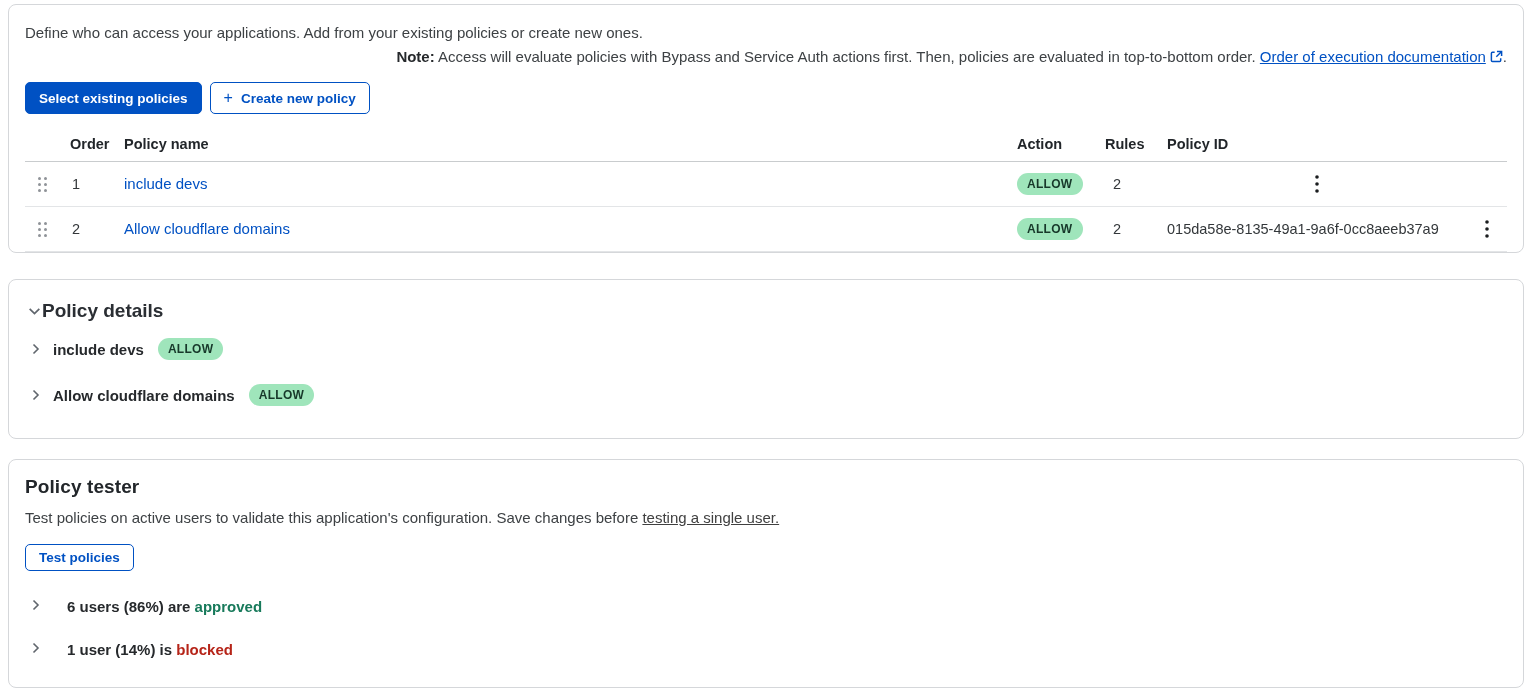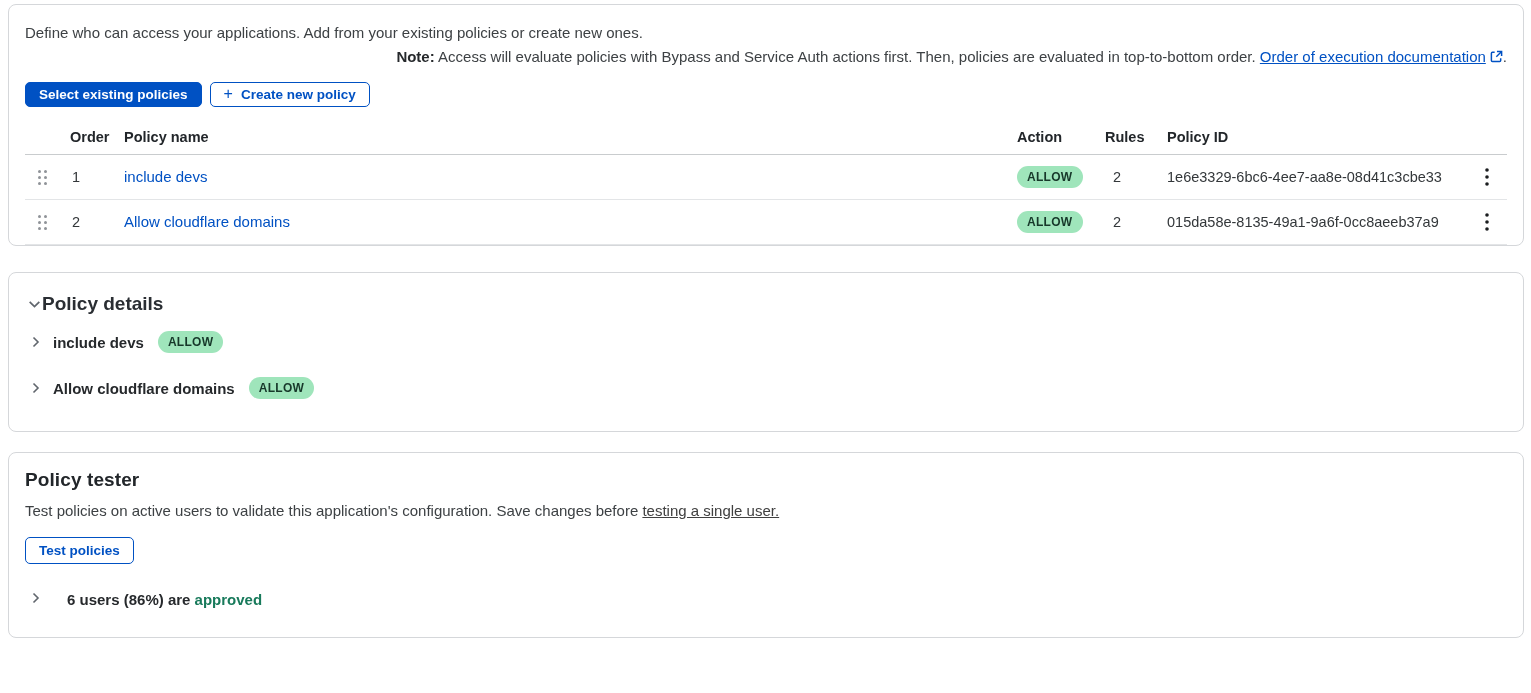--- a/index.html
+++ b/index.html
@@ -32,21 +32,21 @@
   .desc { font-size: 15px; line-height: 24px; margin: 0; color: #3d4144; }
   .note { font-size: 15px; line-height: 24px; margin: 0 0 12px 0; color: #3d4144; text-align: right; }
   .note b { color: #26292c; }
   a.doc-link { color: #0051c3; text-decoration: underline; cursor: pointer; }
   .ext-icon { display: inline-block; vertical-align: -1px; margin-left: 4px; }
 
   
   .btn-row { display: flex; gap: 8px; margin: 2px 0 16px 0; }
   .btn {
     display: inline-flex; align-items: center; justify-content: center;
-    height: 25px; padding: 0 13px; border-radius: 5px;
+    height: 32px; padding: 0 13px; border-radius: 5px;
     font-size: 13.5px; font-weight: 700; cursor: pointer;
     font-family: "Liberation Sans", sans-serif;
   }
   .btn-primary { background: #0051c3; border: 1px solid #0051c3; color: #fff; }
   .btn-outline { background: #fff; border: 1px solid #0051c3; color: #0051c3; gap: 8px; }
   .btn-outline .plus-glyph { font-size: 16px; font-weight: 400; line-height: 1; margin-top: -1px; }
   .btn-tester { height: 27px; font-weight: 600; }
 
   
   .tbl { width: 100%; }
@@ -130,21 +130,20 @@
                 <circle cx="8.5" cy="8.5" r="1.5"></circle>
                 <circle cx="2.5" cy="14.5" r="1.5"></circle>
                 <circle cx="8.5" cy="14.5" r="1.5"></circle>
               </g>
             </svg>
           </div>
         <div class="cell cell-order">1</div>
         <div><a class="policy-link">include devs</a></div>
         <div><span class="badge-allow">ALLOW</span></div>
         <div class="cell cell-rules">2</div>
-        <div class="cell">1e6e3329-6bc6-4ee7-aa8e-08d41c3cbe33</div>
         <div class="kebab-btn">
             <svg width="4" height="18" viewBox="0 0 4 18">
               <g fill="#1b1d1f">
                 <circle cx="2" cy="2" r="1.8"></circle>
                 <circle cx="2" cy="9" r="1.8"></circle>
                 <circle cx="2" cy="16" r="1.8"></circle>
               </g>
             </svg>
           </div>
       </div>
@@ -219,16 +218,24 @@
 
     <div style="margin-top: 14px;">
       <div class="result-row">
         <span class="chev">
             <svg width="14" height="14" viewBox="0 0 14 14">
               <path d="M4.5 2.5 L9 7 L4.5 11.5" fill="none" stroke="#60666d" stroke-width="1.6"></path>
             </svg>
           </span>
         <span class="result-text"><span>6 users (86%) are </span><span class="status-approved">approved</span></span>
       </div>
+      <div class="result-row">
+        <span class="chev">
+            <svg width="14" height="14" viewBox="0 0 14 14">
+              <path d="M4.5 2.5 L9 7 L4.5 11.5" fill="none" stroke="#60666d" stroke-width="1.6"></path>
+            </svg>
+          </span>
+        <span class="result-text"><span>1 user (14%) is </span><span class="status-blocked">blocked</span></span>
+      </div>
     </div>
   </section>
 
 </div>
 
 </body></html>

